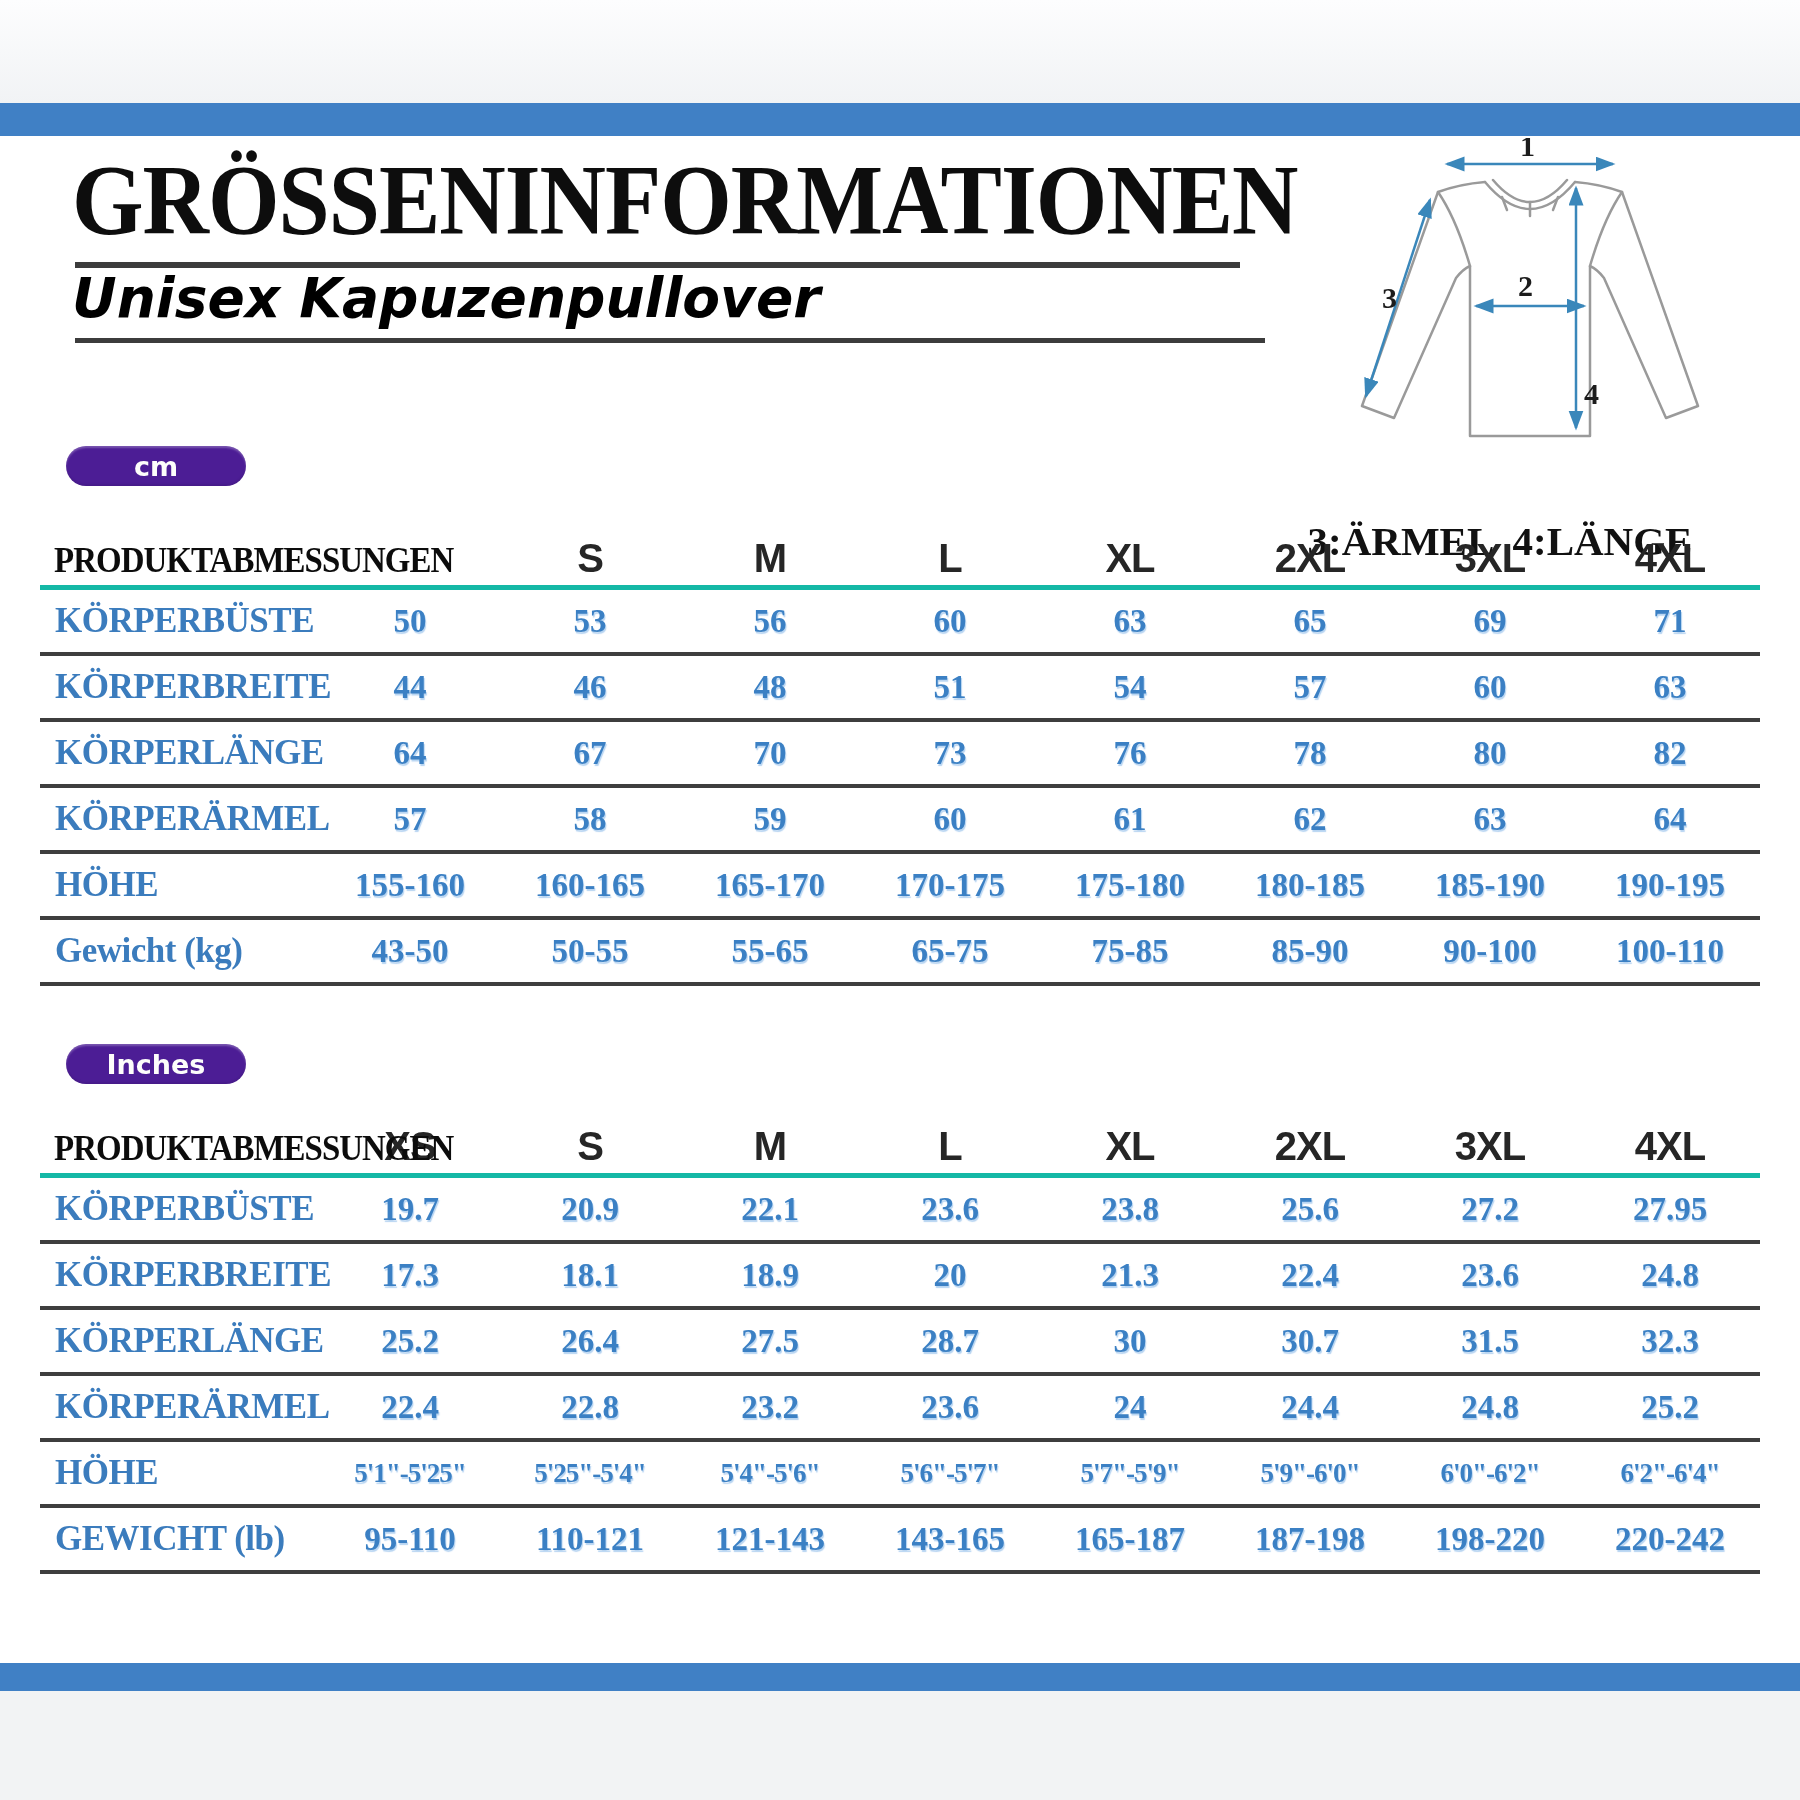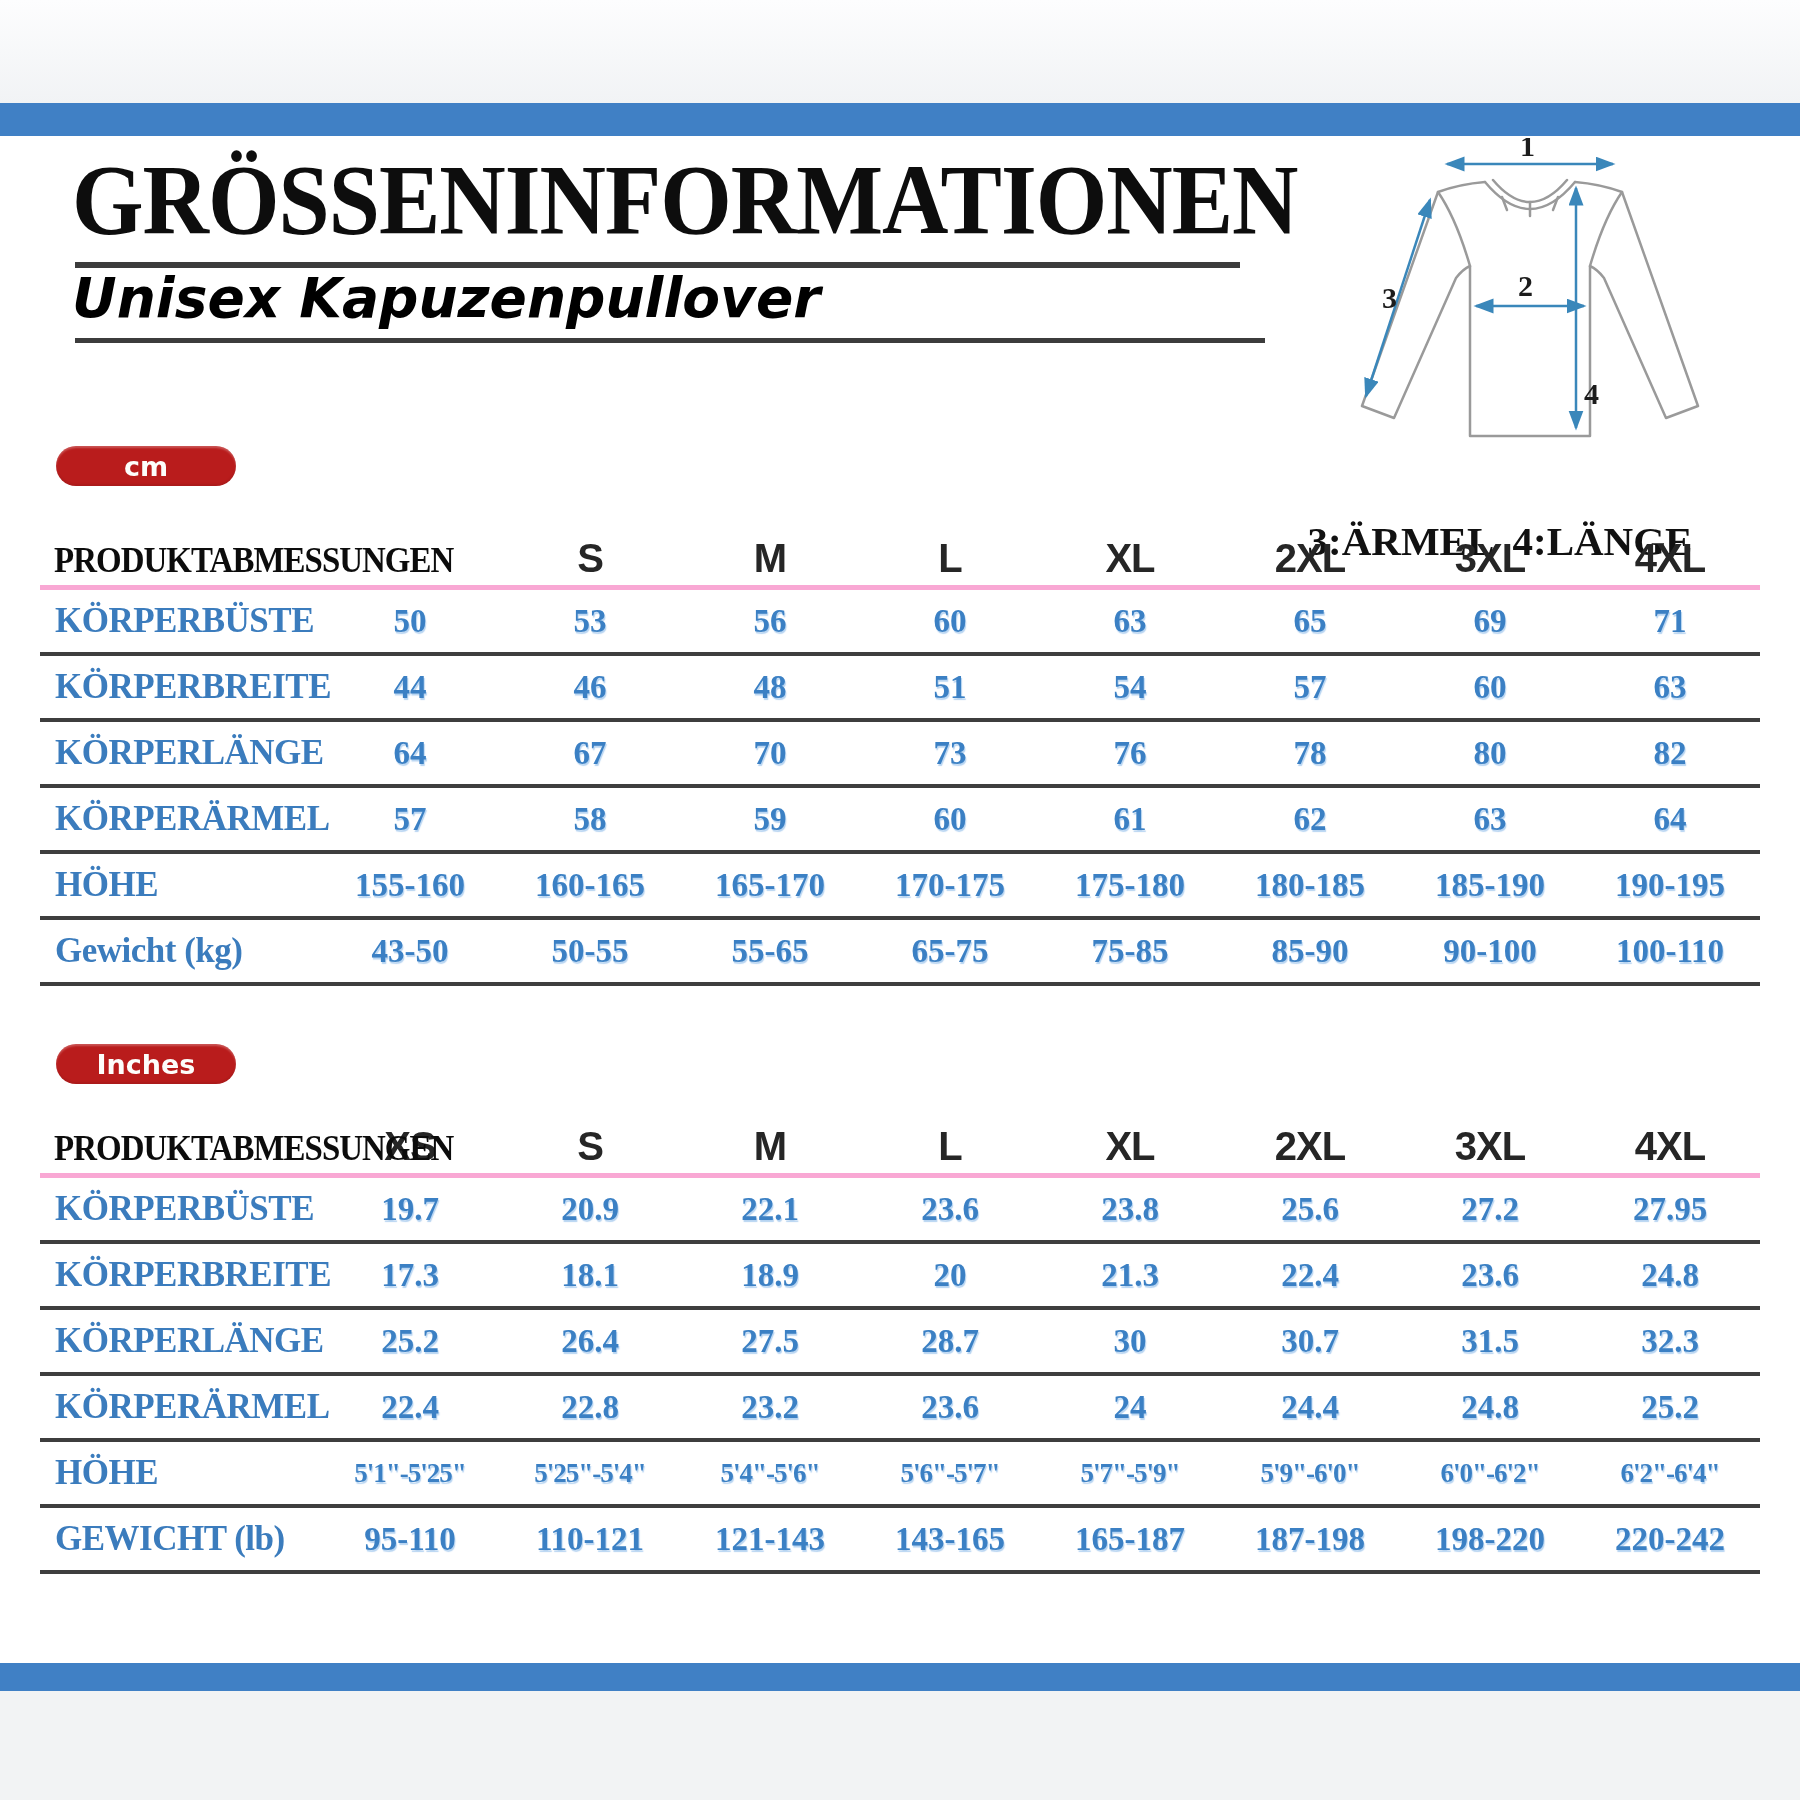--- a/index.html
+++ b/index.html
@@ -19,33 +19,33 @@
   .rule{position:absolute;background:#3c3c3c;}
   .rule.r1{left:75px;top:262px;width:1165px;height:6px;}
   .rule.r2{left:75px;top:338px;width:1190px;height:5px;}
   .page-subtitle{position:absolute;left:72px;top:266px;font-family:"DejaVu Sans",sans-serif;
     font-weight:bold;font-size:55px;color:#000000;letter-spacing:0px;white-space:nowrap;font-style:italic;}
 
   .diagram{position:absolute;left:1270px;top:138px;width:470px;height:330px;}
   .legend{position:absolute;left:1255px;top:424px;width:490px;text-align:center;
     font-weight:bold;font-size:41px;color:#111;line-height:47px;white-space:pre;}
 
-  .unit-badge{position:absolute;left:56px;width:180px;height:40px;background:#b91c1c;
+  .unit-badge{position:absolute;left:66px;width:180px;height:40px;background:#4c1d95;
     border-radius:21px;color:#fdfdfb;font-family:"DejaVu Sans",sans-serif;font-weight:bold;
     font-size:27px;display:flex;align-items:center;justify-content:center;
     box-shadow:inset 0 2px 2px rgba(255,255,255,.25), inset 0 -2px 2px rgba(0,0,0,.08);}
   #cm-badge{top:446px;}
   #inches-badge{top:1044px;}
 
   .size-table{position:absolute;left:40px;width:1720px;}
   #cm-table{top:531px;}
   #inches-table{top:1119px;}
 
   .t-header{display:grid;grid-template-columns:280px repeat(8,1fr);align-items:end;
-    height:50px;border-bottom:5px solid #f9a8d4;padding-bottom:4px;}
+    height:50px;border-bottom:5px solid #14b8a6;padding-bottom:4px;}
   .h-label{font-size:35px;font-weight:bold;color:#0c0c0c;letter-spacing:-1px;
     padding-left:15px;transform:scaleX(.94);transform-origin:left bottom;white-space:nowrap;}
   .h-size{text-align:center;font-family:"Liberation Sans",sans-serif;font-size:40px;
     font-weight:bold;color:#262626;letter-spacing:-1px;}
 
   .t-row{display:grid;grid-template-columns:280px repeat(8,1fr);align-items:center;
     height:62px;border-bottom:4px solid #3e3e3e;}
   .r-label{color:#3b7cbd;font-weight:bold;font-size:35px;padding-left:15px;
     letter-spacing:-0.5px;white-space:nowrap;}
   .r-val{text-align:center;color:#3b80c4;font-weight:bold;font-size:33px;

